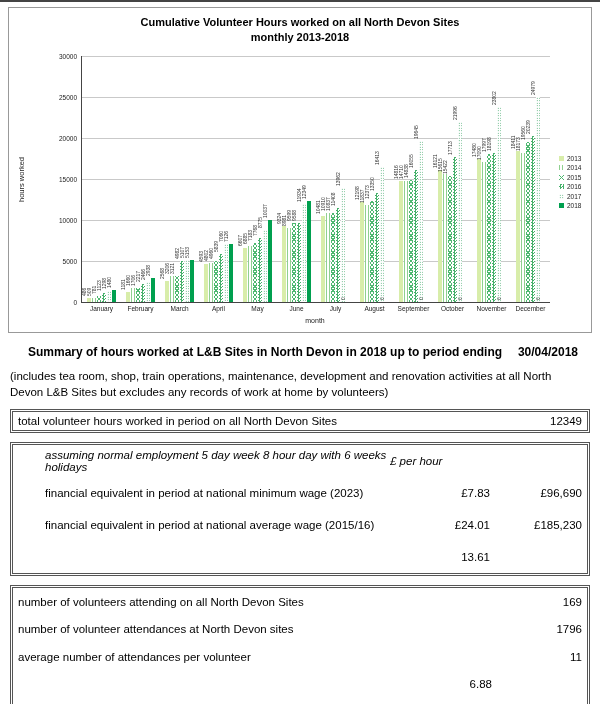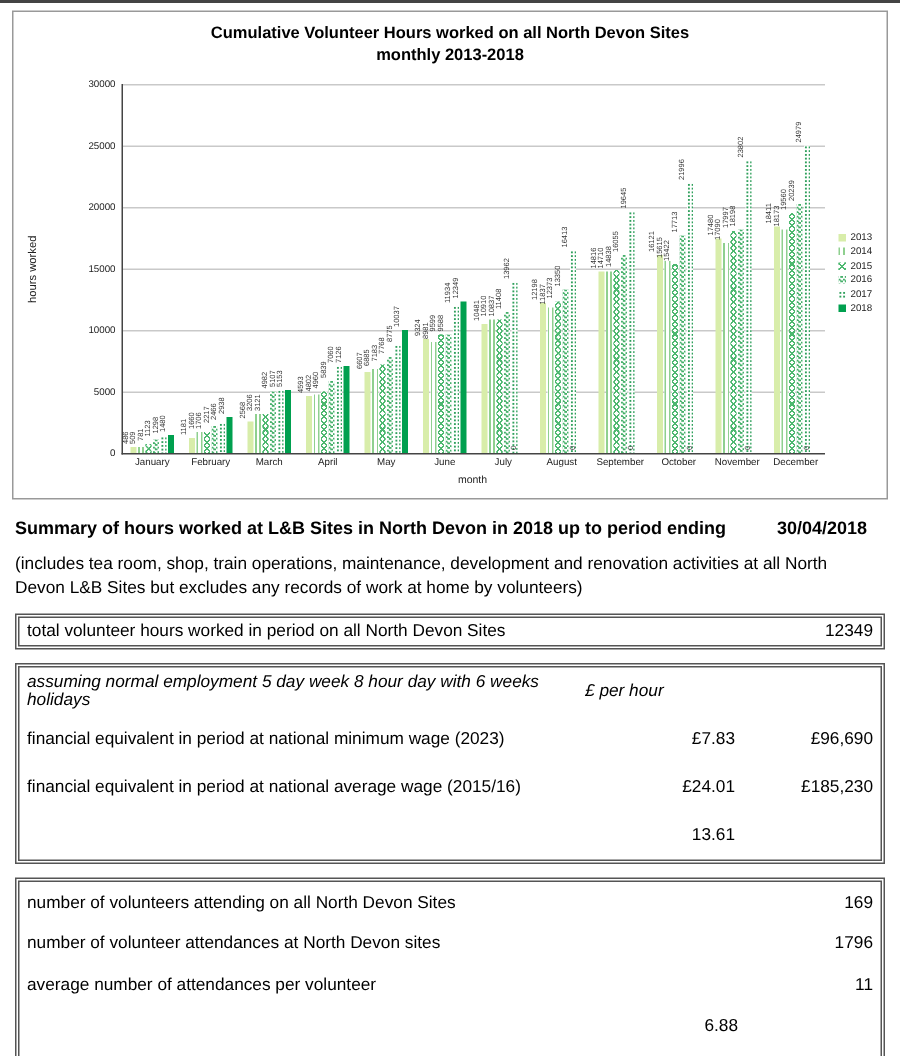--- a/index.html
+++ b/index.html
@@ -36,27 +36,27 @@
                      repeating-linear-gradient(-45deg,#4db870 0 1px,rgba(0,0,0,0) 1px 3px);}
   .pat-checker{background:repeating-conic-gradient(#45b06a 0% 25%,#ffffff 0% 50%) 0 0/3px 3px;}
   .pat-dots{background-color:#fff;
     background-image:radial-gradient(circle,#2fa05c 38%,rgba(0,0,0,0) 40%);
     background-size:2.5px 2.5px;}
   .pat-solid{background:#00a04f;}
 
   
   .summary{margin:12px 10px 0 10px;}
   .sum-head{display:flex;justify-content:space-between;align-items:flex-end;
-    font-weight:bold;font-size:12px;padding-right:12px;}
+    font-weight:bold;font-size:12px;padding-right:12px;margin-left:18px;}
   .sum-note{font-size:11.5px;line-height:1.4;margin-top:9px;width:566px;}
   .tbl{border:3px double #555;background:#fff;font-size:11.5px;}
   .mt{margin-top:9px;}
   .trow{display:grid;align-items:center;padding:1px 5px;}
   .cols2{grid-template-columns:1fr 90px;}
-  .cols3{grid-template-columns:1fr 100px 92px;}
+  .cols3{grid-template-columns:1fr 100px 92px;margin-left:27px;}
   .t-total .trow{min-height:16px;}
   .t-fin .trow{min-height:30px;}
   .t-vol .trow{min-height:25.5px;}
   .val{text-align:right;}
   .it{font-style:italic;}
 </style>
 </head>
 <body>
 
 <div class="top-rule"></div>

